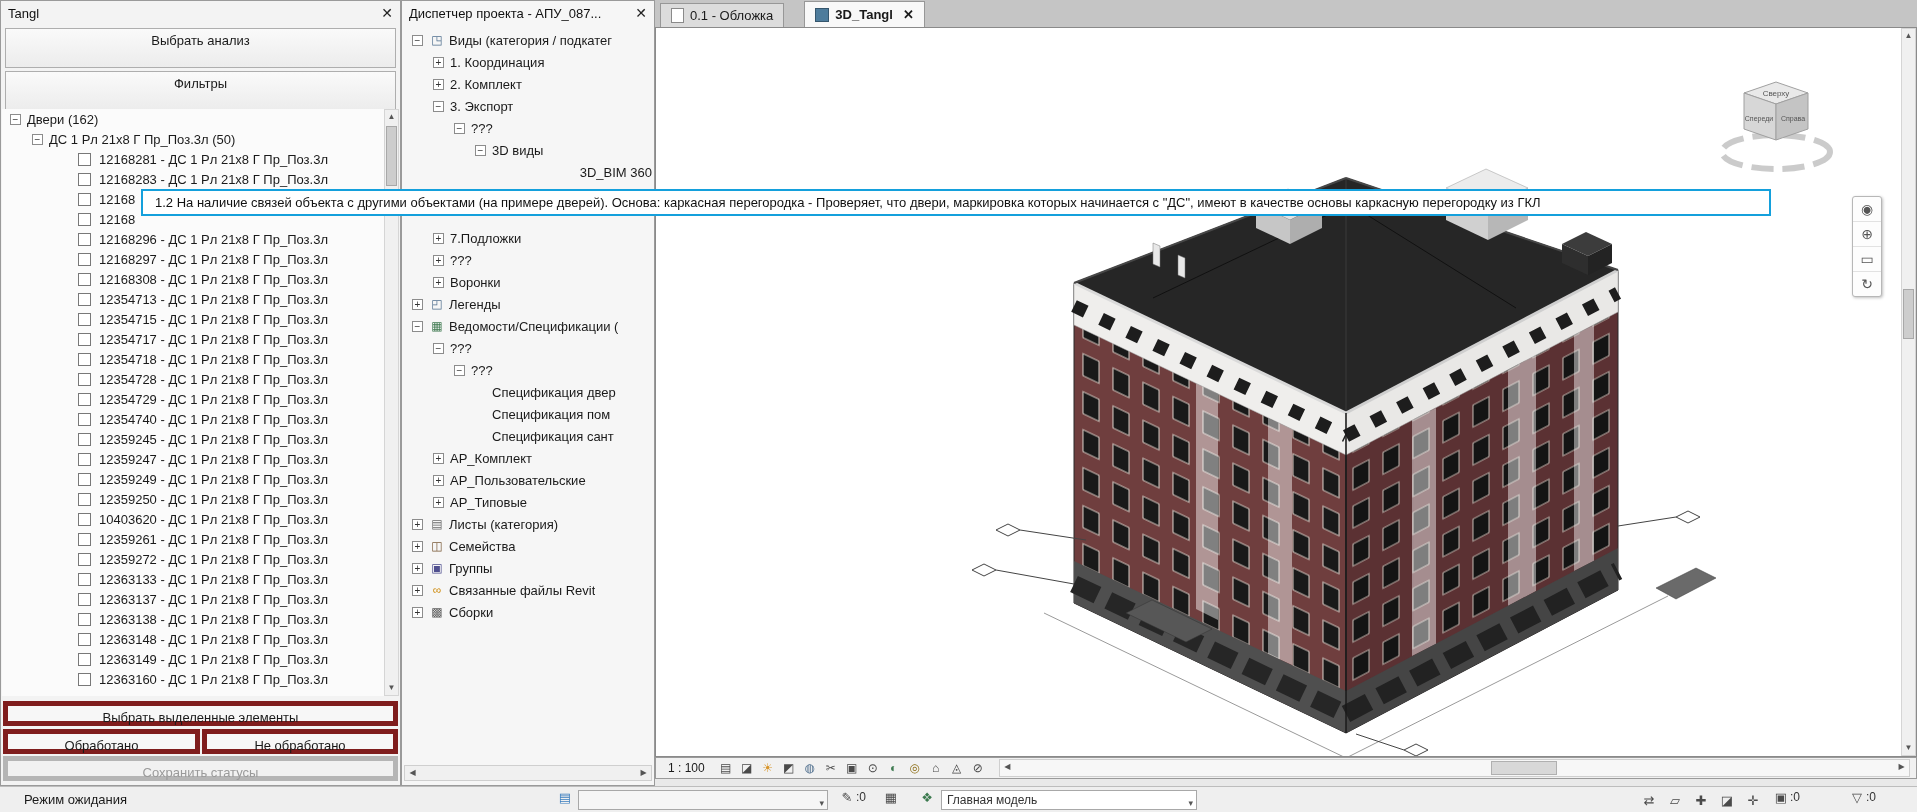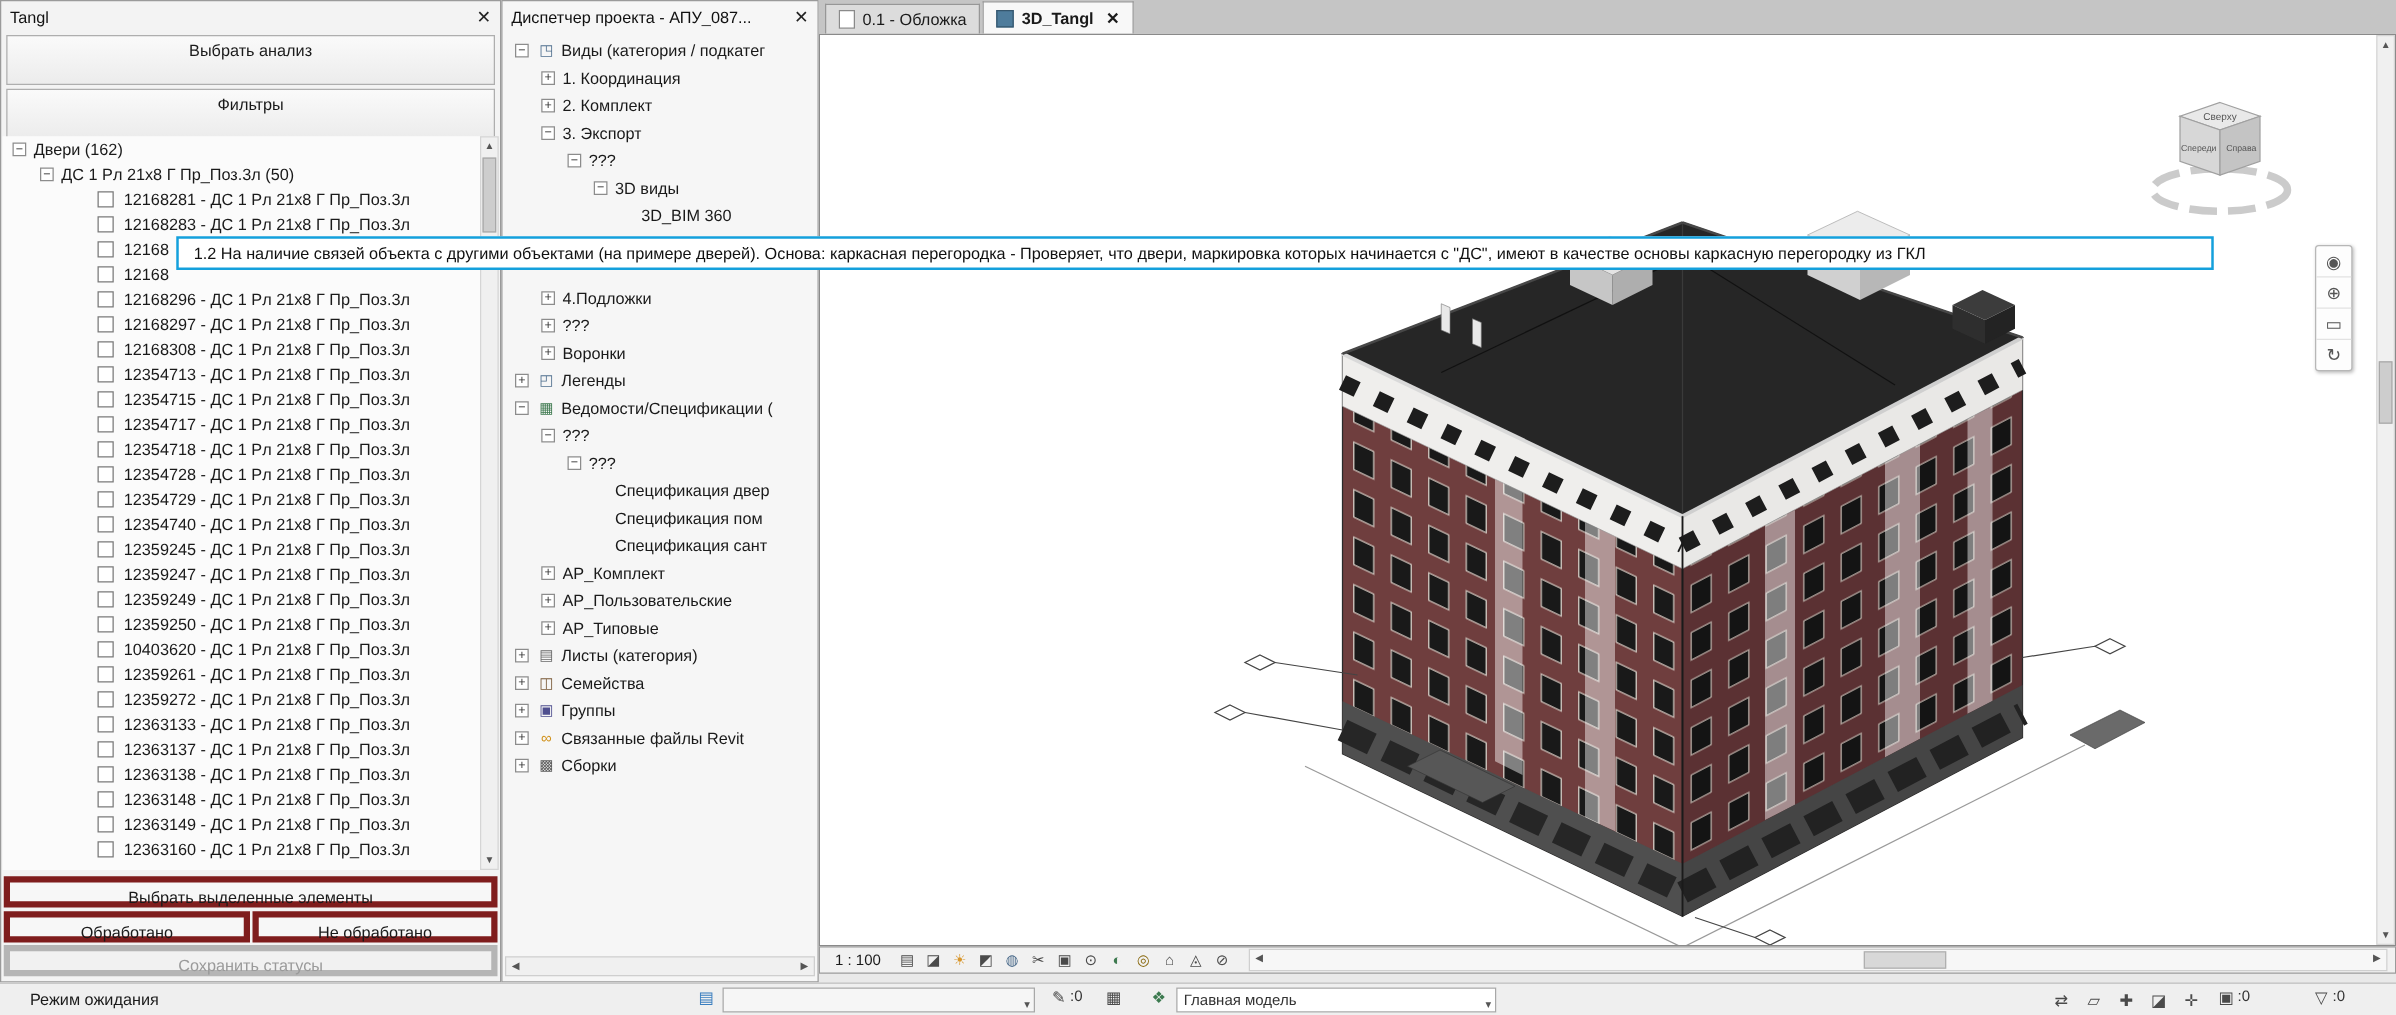--- a/index.html
+++ b/index.html
@@ -46,21 +46,21 @@
   .brow{height:22px;display:flex;align-items:center;white-space:nowrap;overflow:hidden;}
   .bicon{width:16px;margin-right:4px;font-size:12px;text-align:center;flex:none;}
   .blabel{overflow:hidden;}
   .bhscroll{position:absolute;left:2px;right:2px;bottom:4px;height:16px;background:#f0f0f0;
             border:1px solid #cfcfcf;box-sizing:border-box;}
   .harrow{position:absolute;top:0;width:15px;height:14px;text-align:center;font-size:8px;color:#555;line-height:14px;}
   .harrow.right{right:0;}
 
   
   #main{position:absolute;left:655px;top:0;right:0;height:786px;}
-  .tabbar{height:27px;background:#c5c5c5;display:flex;align-items:flex-end;padding-left:5px;gap:2px;}
+  .tabbar{height:27px;background:#c5c5c5;display:flex;align-items:flex-end;padding-left:5px;gap:20px;}
   .tab{height:24px;display:flex;align-items:center;gap:6px;padding:0 10px;background:#dcdcdc;
        border:1px solid #979797;border-bottom:none;box-sizing:border-box;}
   .tab.active{background:#f8f8f8;font-weight:bold;height:26px;}
   .sheet-ic{width:11px;height:13px;background:#fff;border:1px solid #8a8a8a;display:inline-block;}
   .view3d-ic{width:12px;height:12px;background:#4e7c9c;border:1px solid #35566d;display:inline-block;}
   .tabx{margin-left:4px;font-weight:bold;font-size:13px;}
   #viewport{position:absolute;left:0;top:27px;right:0;height:730px;background:#ffffff;
             border:1px solid #8a8a8a;box-sizing:border-box;overflow:hidden;}
   #bsvg{position:absolute;left:0;top:0;width:1245px;height:728px;}
   #vp-vscroll{right:0;top:0;bottom:0;}
@@ -270,35 +270,35 @@
           <span class="blabel">3. Экспорт</span>
         </div>
         <div class="brow" style="padding-left: 50px;">
           <span class="expander">−</span>
           <span class="blabel">???</span>
         </div>
         <div class="brow" style="padding-left: 71px;">
           <span class="expander">−</span>
           <span class="blabel">3D виды</span>
         </div>
-        <div class="brow" style="padding-left: 92px;">
+        <div class="brow" style="padding-left: 92px; justify-content: flex-end;">
           <span class="expspace"></span>
           <span class="blabel">3D_BIM 360</span>
         </div>
         <div class="brow" style="padding-left: 71px; visibility: hidden;">
           <span class="expspace"></span>
           <span class="blabel"></span>
         </div>
         <div class="brow" style="padding-left: 71px; visibility: hidden;">
           <span class="expspace"></span>
           <span class="blabel"></span>
         </div>
         <div class="brow" style="padding-left: 29px;">
           <span class="expander">+</span>
-          <span class="blabel">4.Подложки</span>
+          <span class="blabel">7.Подложки</span>
         </div>
         <div class="brow" style="padding-left: 29px;">
           <span class="expander">+</span>
           <span class="blabel">???</span>
         </div>
         <div class="brow" style="padding-left: 29px;">
           <span class="expander">+</span>
           <span class="blabel">Воронки</span>
         </div>
         <div class="brow" style="padding-left: 8px;">

